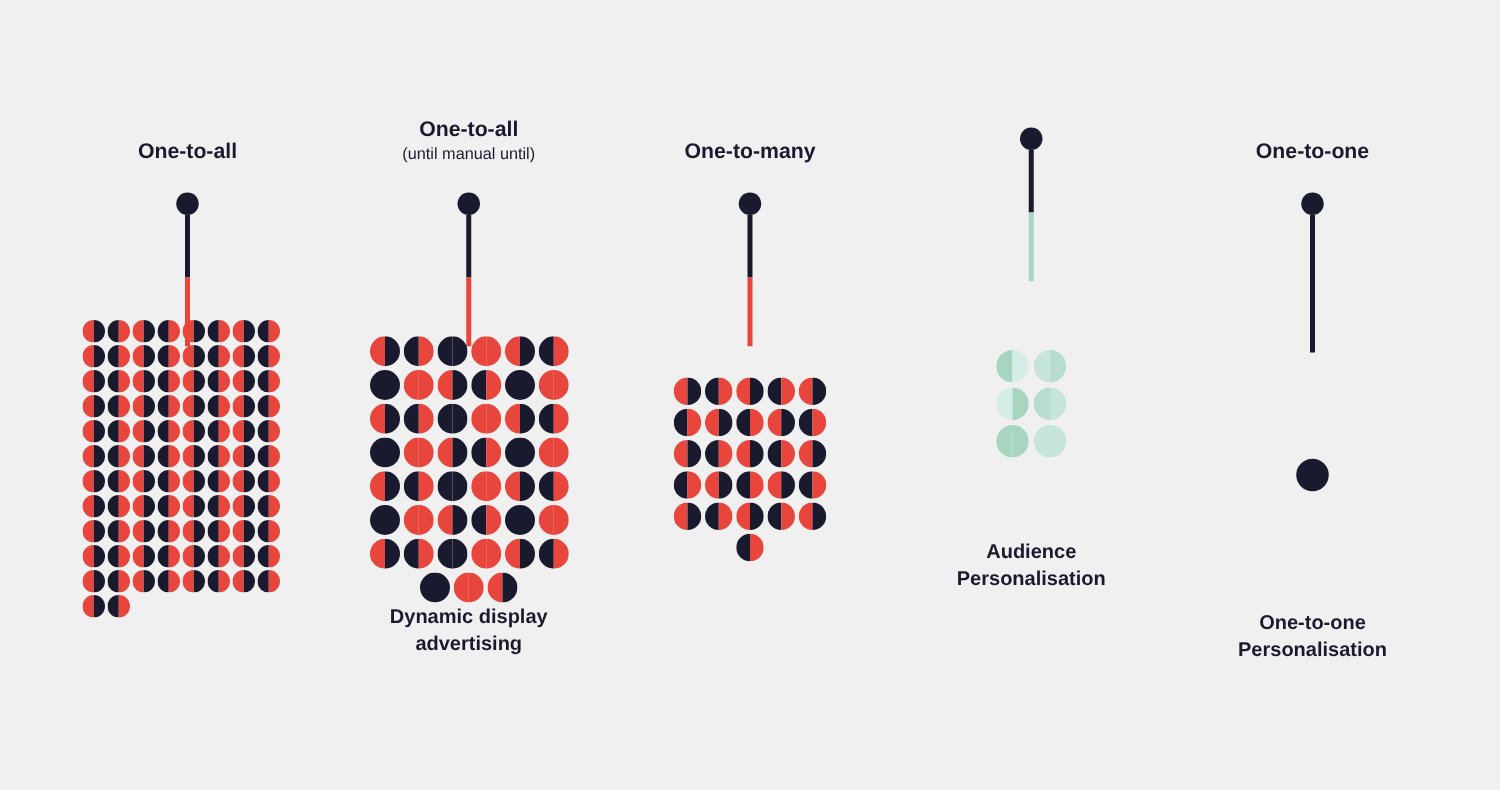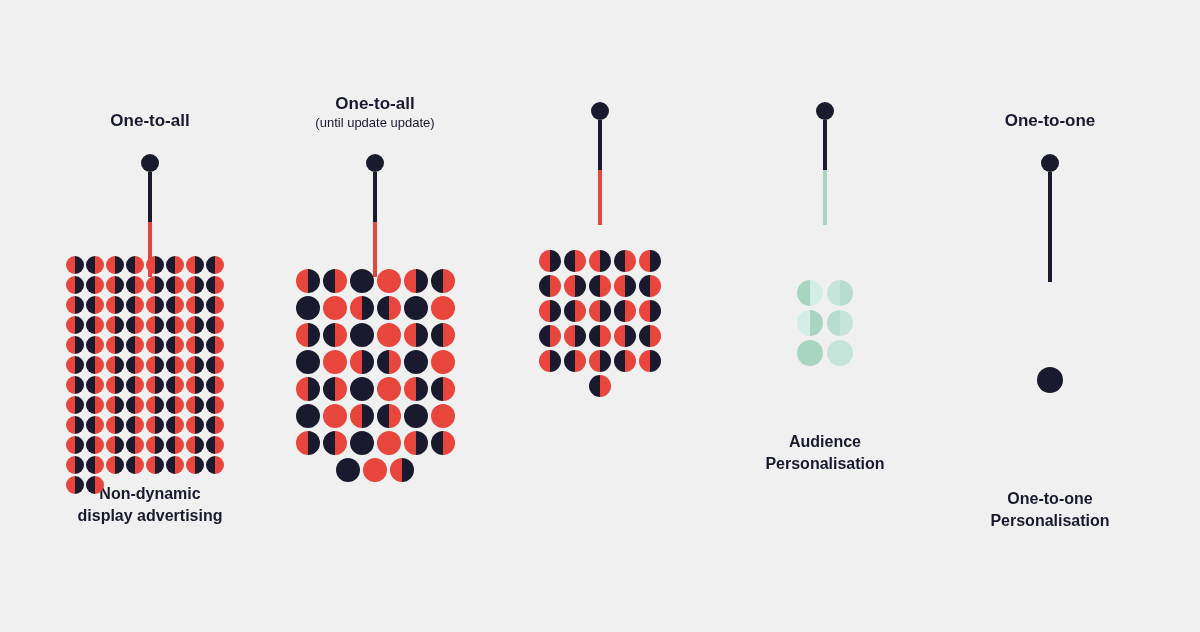--- a/index.html
+++ b/index.html
@@ -582,27 +582,26 @@
             <div class="half-circle">
               <div class="left" style="background: rgb(232, 69, 60);"></div>
               <div class="right" style="background: rgb(26, 26, 46);"></div>
             </div>
             <div class="half-circle">
               <div class="left" style="background: rgb(26, 26, 46);"></div>
               <div class="right" style="background: rgb(232, 69, 60);"></div>
             </div>
           </div>
       </div>
-      <div class="col-label">Non-dynamic<br>display advertising</div>
     </div>
 
     <div class="column">
       <div class="col-title">
         <span>One-to-all</span>
-        <span class="col-subtitle">(until update update)</span>
+        <span class="col-subtitle">(until manual until)</span>
       </div>
       <div class="dot-top"></div>
       <div class="line-segment">
         <div class="line-dark" style="height:50px"></div>
         <div class="line-red" style="height:55px"></div>
       </div>
       <div class="visual-area">
         <div class="dot-grid-large" id="grid1">
             <div class="half-circle-lg">
               <div class="left" style="background: rgb(232, 69, 60);"></div>
@@ -779,23 +778,27 @@
             <div class="half-circle-lg">
               <div class="left" style="background: rgb(232, 69, 60);"></div>
               <div class="right" style="background: rgb(232, 69, 60);"></div>
             </div>
             <div class="half-circle-lg">
               <div class="left" style="background: rgb(232, 69, 60);"></div>
               <div class="right" style="background: rgb(26, 26, 46);"></div>
             </div>
           </div>
       </div>
+      <div class="col-label">Dynamic display<br>advertising</div>
     </div>
 
     <div class="column">
+      <div class="col-title">
+        <span>One-to-many</span>
+      </div>
       <div class="dot-top"></div>
       <div class="line-segment">
         <div class="line-dark" style="height:50px"></div>
         <div class="line-red" style="height:55px"></div>
       </div>
       <div class="visual-area">
         <div class="dot-cluster" id="grid2">
             <div class="half-circle-md">
               <div class="left" style="background: rgb(232, 69, 60);"></div>
               <div class="right" style="background: rgb(26, 26, 46);"></div>

